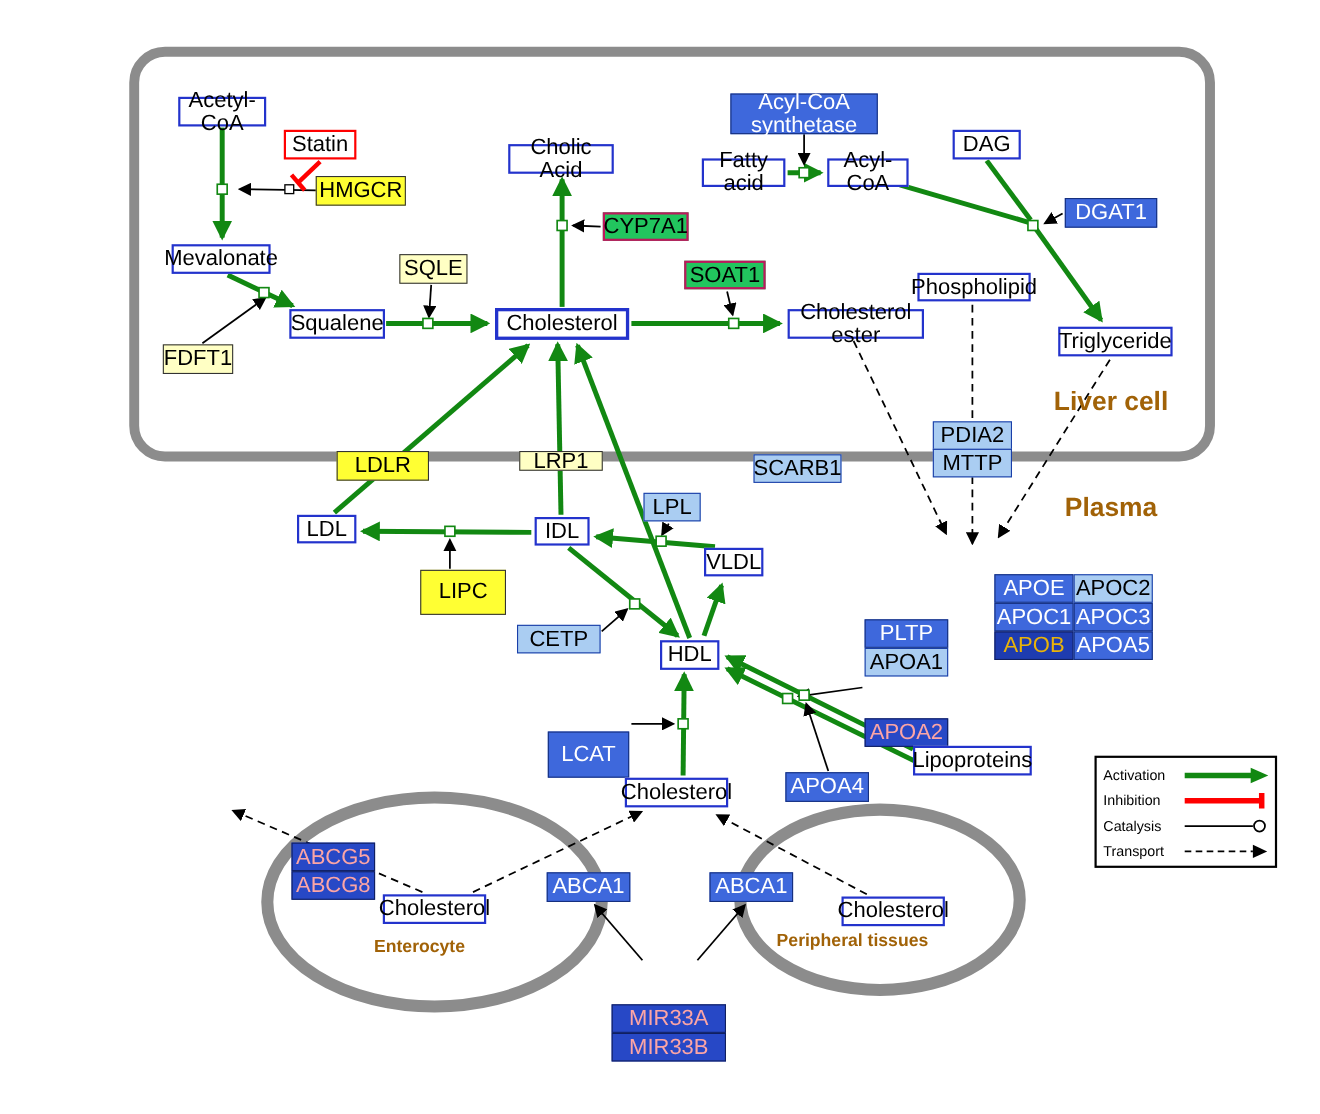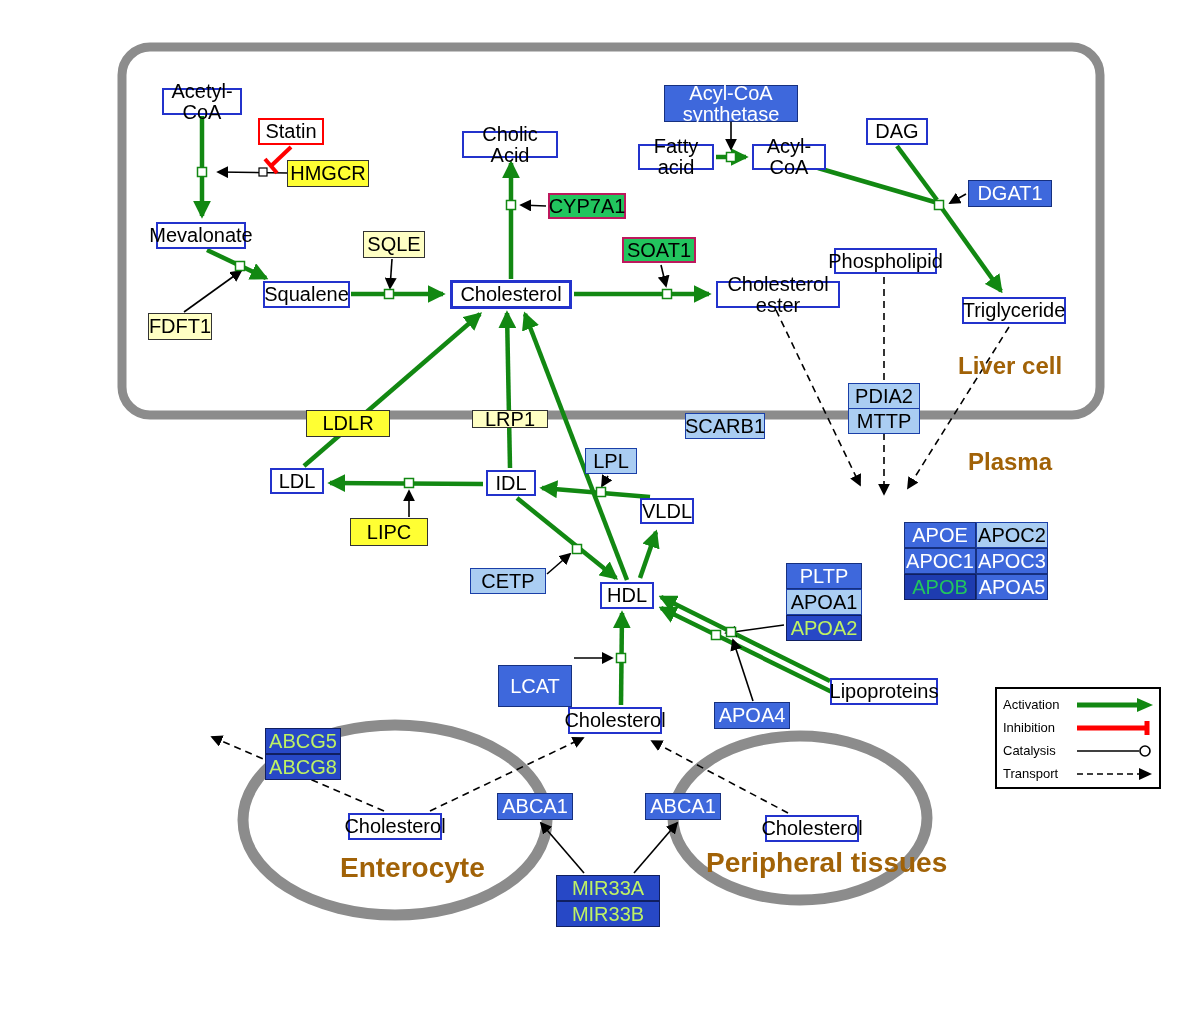--- a/index.html
+++ b/index.html
@@ -9,24 +9,24 @@
   .node{position:absolute;box-sizing:border-box;display:flex;align-items:center;justify-content:center;
         text-align:center;font-size:20px;line-height:1.05;padding:1px 17px;background:#fff;}
   .met{background:#fff;border:2px solid #2333CC;}
   .met-b{border-width:3px;}
   .redb{background:#fff;border:2px solid #FF0000;}
   .yl{background:#FFFF33;border:1px solid #333;}
   .pyl{background:#FFFFC4;border:1px solid #333;}
   .lb{background:#AACDF2;border:1px solid #1A3FA8;}
   .mb{background:#22c55e;border:2px solid #be185d;}
   .bl{background:#3E68DC;border:1px solid #16307F;color:#fff;}
-  .db{background:#2748C6;border:1px solid #101F60;color:#bef264;}
-  .db2{background:#1E3CB0;border:1px solid #101F60;color:#22c55e;}
+  .db{background:#2748C6;border:1px solid #101F60;color:#fca5a5;margin-top:38px;}
+  .db2{background:#1E3CB0;border:1px solid #101F60;color:#eab308;}
   .comp-label{position:absolute;font-weight:bold;font-size:24px;color:#a16207;}
-  .comp-label.small{font-size:28px;}
+  .comp-label.small{font-size:16px;}
   #legend{position:absolute;left:995px;top:687px;width:166px;height:102px;background:#fff;
           border:2px solid #000;box-sizing:border-box;padding:4px 6px;}
   .lrow{display:flex;align-items:center;justify-content:space-between;height:23px;}
   .lrow span{font-size:13px;}
 </style>
 </head>
 <body>
 
 <div id="stage">
 
@@ -139,21 +139,21 @@
   <div class="node yl" style="left:306px;top:410px;width:84px;height:27px;">LDLR</div>
   <div class="node pyl" style="left:472px;top:410px;width:76px;height:18px;">LRP1</div>
   <div class="node lb" style="left:685px;top:413px;width:80px;height:26px;">SCARB1</div>
   <div class="node lb" style="left:848px;top:383px;width:72px;height:26px;">PDIA2</div>
   <div class="node lb" style="left:848px;top:408px;width:72px;height:26px;">MTTP</div>
 
   <div class="node met" style="left:270px;top:468px;width:54px;height:26px;">LDL</div>
   <div class="node met" style="left:486px;top:470px;width:50px;height:26px;">IDL</div>
   <div class="node lb" style="left:585px;top:448px;width:52px;height:26px;">LPL</div>
   <div class="node met" style="left:640px;top:498px;width:54px;height:26px;">VLDL</div>
-  <div class="node yl" style="left:350px;top:518px;width:78px;height:28px;">LIPC</div>
+  <div class="node yl" style="left:382px;top:518px;width:78px;height:41px;">LIPC</div>
   <div class="node lb" style="left:470px;top:568px;width:76px;height:26px;">CETP</div>
   <div class="node met" style="left:600px;top:582px;width:54px;height:27px;">HDL</div>
   <div class="node bl" style="left:498px;top:665px;width:74px;height:42px;">LCAT</div>
 
   <div class="node bl" style="left:786px;top:563px;width:76px;height:26px;">PLTP</div>
   <div class="node lb" style="left:786px;top:589px;width:76px;height:26px;">APOA1</div>
   <div class="node db" style="left:786px;top:615px;width:76px;height:26px;">APOA2</div>
   <div class="node bl" style="left:714px;top:702px;width:76px;height:27px;">APOA4</div>
   <div class="node met" style="left:830px;top:678px;width:108px;height:27px;">Lipoproteins</div>
 

